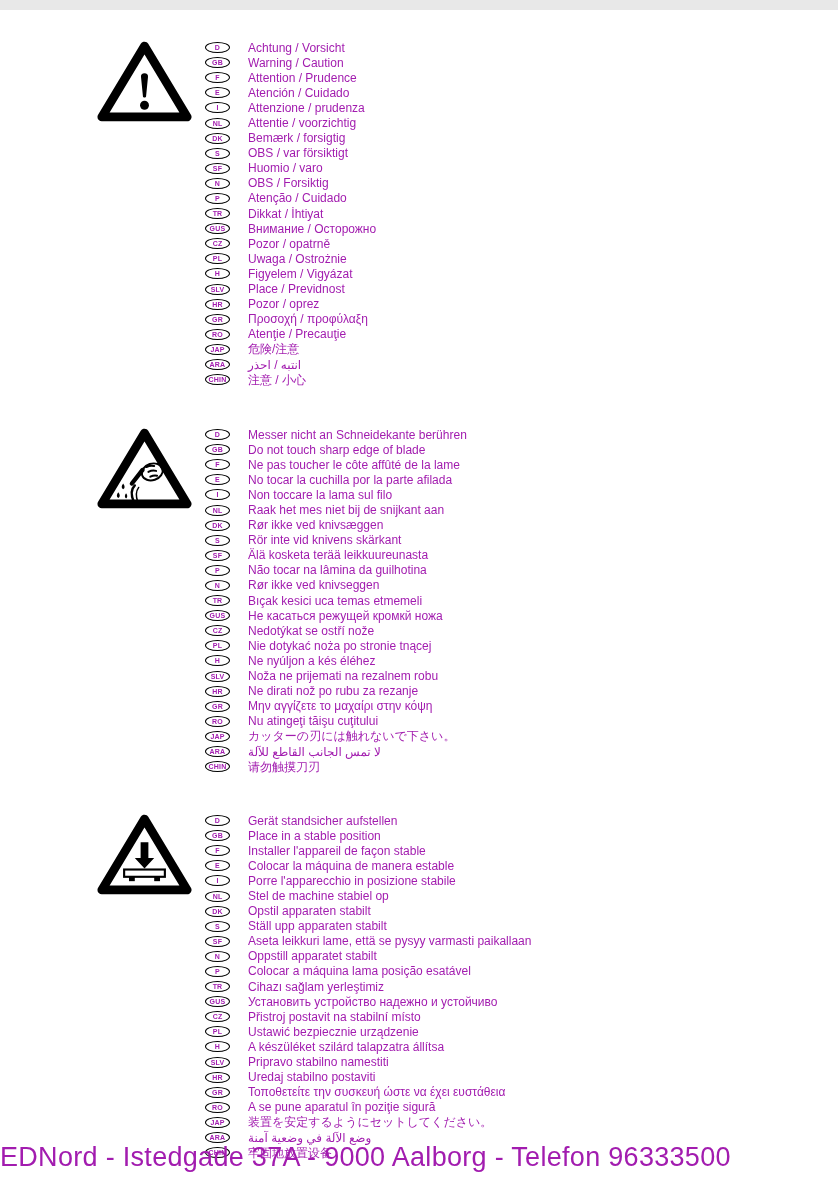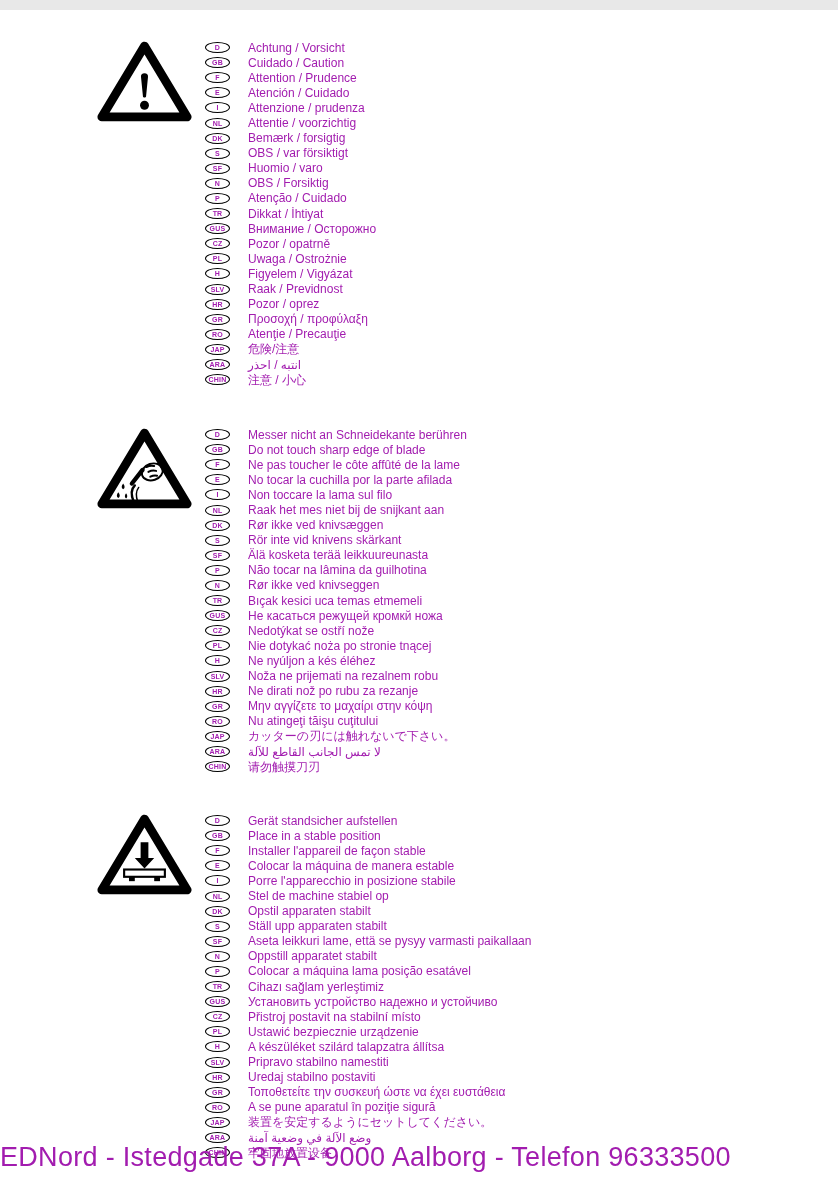--- a/index.html
+++ b/index.html
@@ -58,21 +58,21 @@
         <circle cx="50" cy="67" r="4.6" fill="#000"></circle>
       </svg>
     </div>
     <div class="rows">
         <div class="row">
           <span class="badge">D</span>
           <span class="label">Achtung / Vorsicht</span>
         </div>
         <div class="row">
           <span class="badge">GB</span>
-          <span class="label">Cuidado / Caution</span>
+          <span class="label">Warning / Caution</span>
         </div>
         <div class="row">
           <span class="badge">F</span>
           <span class="label">Attention / Prudence</span>
         </div>
         <div class="row">
           <span class="badge">E</span>
           <span class="label">Atención / Cuidado</span>
         </div>
         <div class="row">
@@ -118,21 +118,21 @@
         <div class="row">
           <span class="badge">PL</span>
           <span class="label">Uwaga / Ostrożnie</span>
         </div>
         <div class="row">
           <span class="badge">H</span>
           <span class="label">Figyelem / Vigyázat</span>
         </div>
         <div class="row">
           <span class="badge">SLV</span>
-          <span class="label">Raak / Previdnost</span>
+          <span class="label">Place / Previdnost</span>
         </div>
         <div class="row">
           <span class="badge">HR</span>
           <span class="label">Pozor / oprez</span>
         </div>
         <div class="row">
           <span class="badge">GR</span>
           <span class="label">Προσοχή / προφύλαξη</span>
         </div>
         <div class="row">

